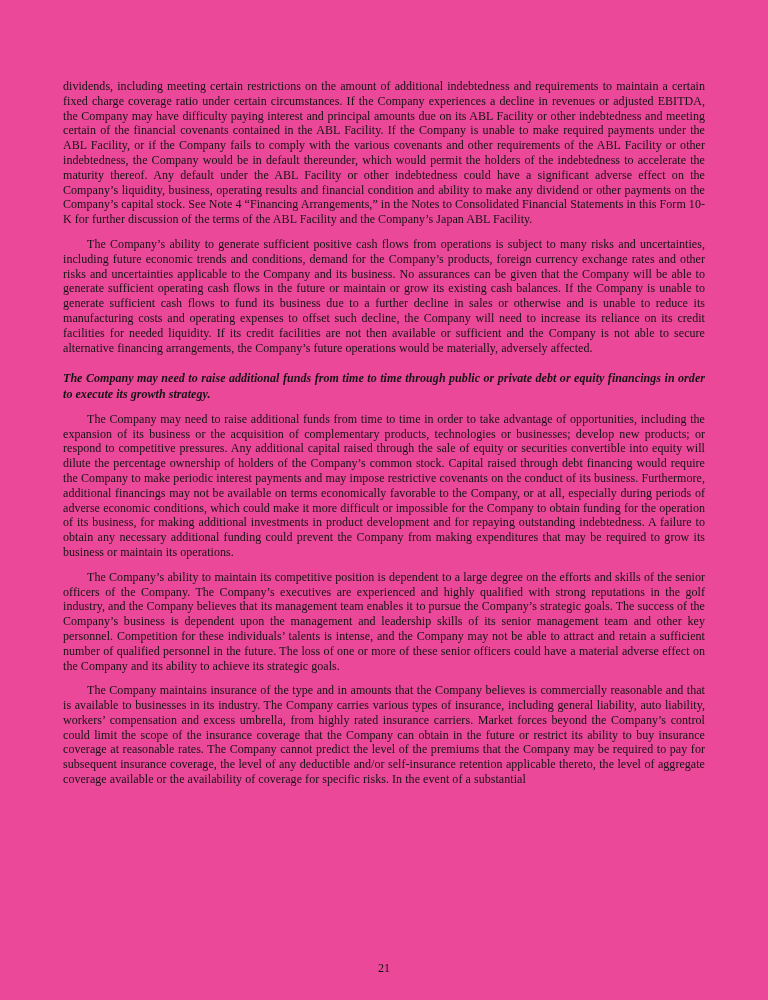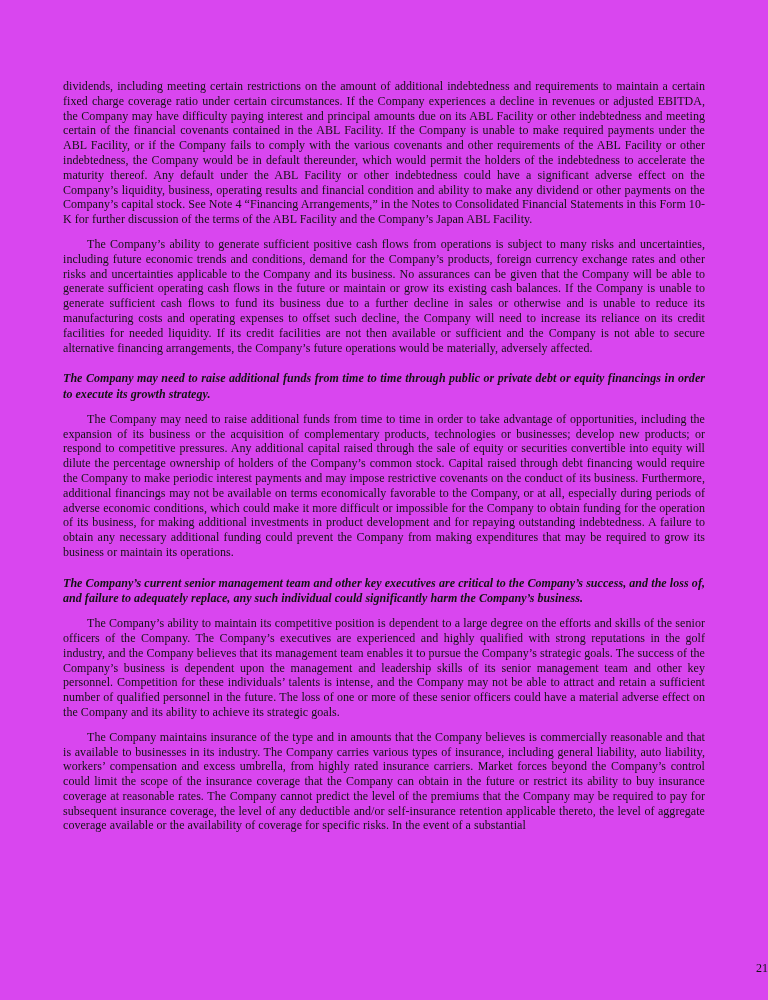--- a/index.html
+++ b/index.html
@@ -4,21 +4,21 @@
 <style>
   html, body {
     margin: 0;
     padding: 0;
     background: #ffffff;
   }
   .page {
     position: relative;
     width: 768px;
     height: 1000px;
-    background: #d946ef;
+    background: #ec4899;
     font-family: "Liberation Serif", "DejaVu Serif", serif;
     color: #131313;
     overflow: hidden;
   }
   .content {
     position: absolute;
     top: 79px;
     left: 63px;
     width: 642px;
   }
@@ -41,36 +41,35 @@
     font-style: italic;
     text-align: justify;
     margin: 16px 0 0 0;
     letter-spacing: 0.05px;
   }
   .page-footer {
     position: absolute;
     top: 958px;
     left: 0;
     width: 768px;
-    text-align: right;
+    text-align: center;
   }
   .page-number {
     font-size: 12px;
     line-height: 14px;
   }
 </style>
 </head>
 <body>
 
 <div class="page">
   <main class="content">
     <p class="body-par no-indent">dividends, including meeting certain restrictions on the amount of additional indebtedness and requirements to maintain a certain fixed charge coverage ratio under certain circumstances. If the Company experiences a decline in revenues or adjusted EBITDA, the Company may have difficulty paying interest and principal amounts due on its ABL Facility or other indebtedness and meeting certain of the financial covenants contained in the ABL Facility. If the Company is unable to make required payments under the ABL Facility, or if the Company fails to comply with the various covenants and other requirements of the ABL Facility or other indebtedness, the Company would be in default thereunder, which would permit the holders of the indebtedness to accelerate the maturity thereof. Any default under the ABL Facility or other indebtedness could have a significant adverse effect on the Company’s liquidity, business, operating results and financial condition and ability to make any dividend or other payments on the Company’s capital stock. See Note 4 “Financing Arrangements,” in the Notes to Consolidated Financial Statements in this Form 10-K for further discussion of the terms of the ABL Facility and the Company’s Japan ABL Facility.</p>
     <p class="body-par">The Company’s ability to generate sufficient positive cash flows from operations is subject to many risks and uncertainties, including future economic trends and conditions, demand for the Company’s products, foreign currency exchange rates and other risks and uncertainties applicable to the Company and its business. No assurances can be given that the Company will be able to generate sufficient operating cash flows in the future or maintain or grow its existing cash balances. If the Company is unable to generate sufficient cash flows to fund its business due to a further decline in sales or otherwise and is unable to reduce its manufacturing costs and operating expenses to offset such decline, the Company will need to increase its reliance on its credit facilities for needed liquidity. If its credit facilities are not then available or sufficient and the Company is not able to secure alternative financing arrangements, the Company’s future operations would be materially, adversely affected.</p>
     <h2 class="risk-heading">The Company may need to raise additional funds from time to time through public or private debt or equity financings in order to execute its growth strategy.</h2>
     <p class="body-par">The Company may need to raise additional funds from time to time in order to take advantage of opportunities, including the expansion of its business or the acquisition of complementary products, technologies or businesses; develop new products; or respond to competitive pressures.  Any additional capital raised through the sale of equity or securities convertible into equity will dilute the percentage ownership of holders of the Company’s common stock. Capital raised through debt financing would require the Company to make periodic interest payments and may impose restrictive covenants on the conduct of its business. Furthermore, additional financings may not be available on terms economically favorable to the Company, or at all, especially during periods of adverse economic conditions, which could make it more difficult or impossible for the Company to obtain funding for the operation of its business, for making additional investments in product development and for repaying outstanding indebtedness.  A failure to obtain any necessary additional funding could prevent the Company from making expenditures that may be required to grow its business or maintain its operations.</p>
-    <h2 class="risk-heading">The Company’s current senior management team and other key executives are critical to the Company’s success, and the loss of, and failure to adequately replace, any such individual could significantly harm the Company’s business.</h2>
     <p class="body-par">The Company’s ability to maintain its competitive position is dependent to a large degree on the efforts and skills of the senior officers of the Company. The Company’s executives are experienced and highly qualified with strong reputations in the golf industry, and the Company believes that its management team enables it to pursue the Company’s strategic goals. The success of the Company’s business is dependent upon the management and leadership skills of its senior management team and other key personnel. Competition for these individuals’ talents is intense, and the Company may not be able to attract and retain a sufficient number of qualified personnel in the future. The loss of one or more of these senior officers could have a material adverse effect on the Company and its ability to achieve its strategic goals.</p>
     <p class="body-par">The Company maintains insurance of the type and in amounts that the Company believes is commercially reasonable and that is available to businesses in its industry. The Company carries various types of insurance, including general liability, auto liability, workers’ compensation and excess umbrella, from highly rated insurance carriers. Market forces beyond the Company’s control could limit the scope of the insurance coverage that the Company can obtain in the future or restrict its ability to buy insurance coverage at reasonable rates. The Company cannot predict the level of the premiums that the Company may be required to pay for subsequent insurance coverage, the level of any deductible and/or self-insurance retention applicable thereto, the level of aggregate coverage available or the availability of coverage for specific risks.  In the event of a substantial</p>
   </main>
   <footer class="page-footer">
     <span class="page-number">21</span>
   </footer>
 </div>
 
 </body></html>

